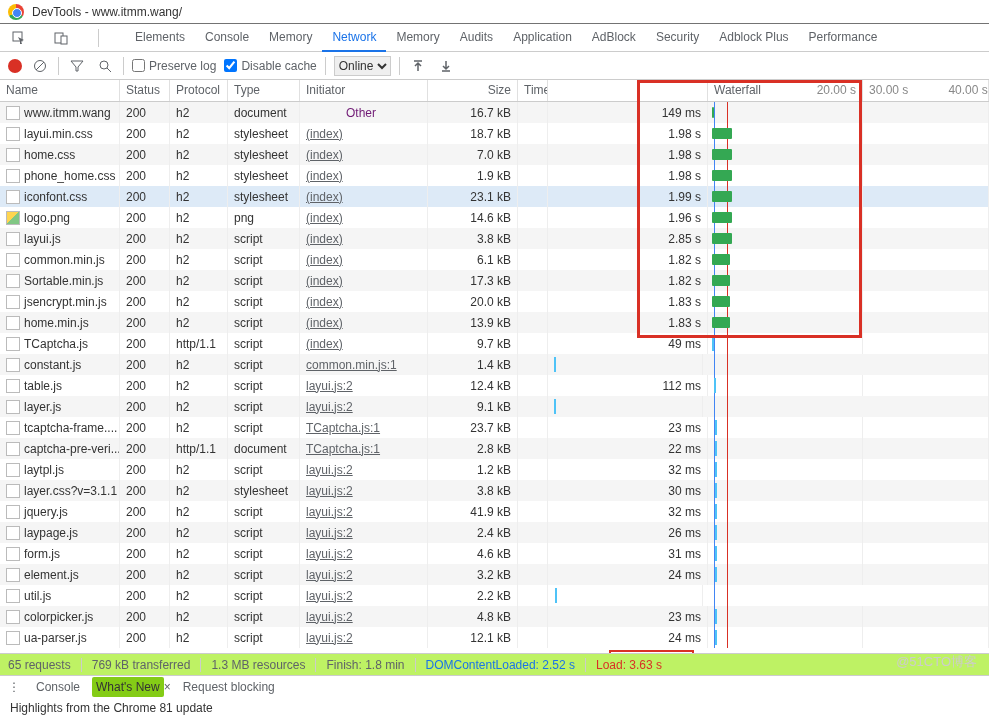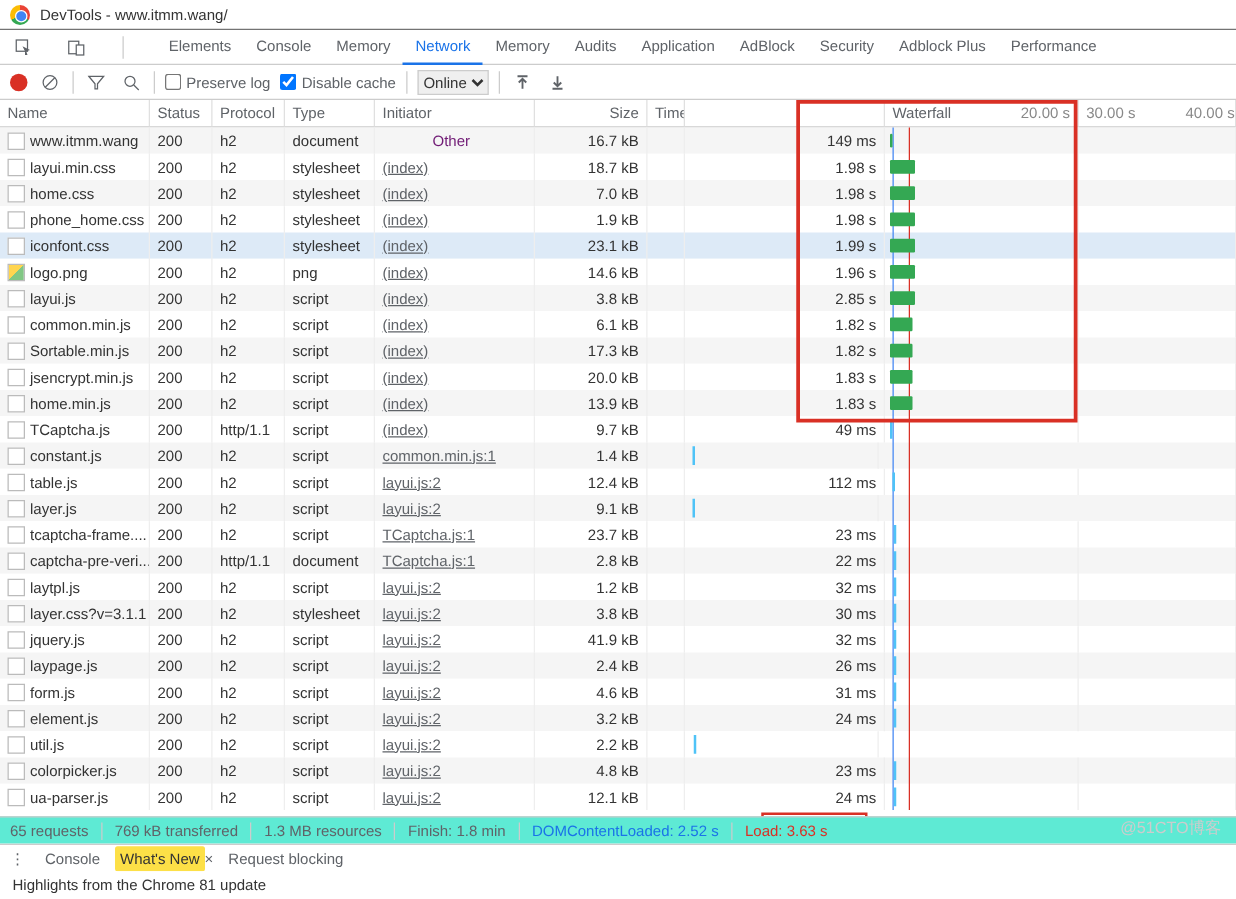--- a/index.html
+++ b/index.html
@@ -33,28 +33,28 @@
 .file-icon{width:14px;height:14px;margin-right:4px;border:1px solid #bbb;background:#fff;flex-shrink:0;position:relative;}
 .file-icon.img{background:linear-gradient(135deg,#ffd54f 50%,#81c784 50%);}
 .initiator-link{color:#5f6368;text-decoration:underline;cursor:pointer;}
 .initiator-other{color:#701a75;margin-left:40px;}
 .wf-bar{position:absolute;top:5px;height:11px;background:#34a853;border-radius:1px;}
 .wf-tick{position:absolute;top:3px;width:2px;height:15px;background:#4fc3f7;}
 .hi-box1{position:absolute;border:3px solid #d93025;pointer-events:none;}
 .hi-box2{position:absolute;border:2px solid #d93025;pointer-events:none;}
 .vline-blue{position:absolute;top:0;bottom:0;width:1px;background:#4285f4;}
 .vline-red{position:absolute;top:0;bottom:0;width:1px;background:#d93025;}
-.statusbar{position:absolute;left:0;right:0;height:22px;border-top:1px solid #ccc;display:flex;align-items:center;padding:0 8px;gap:4px;color:#5f6368;bottom:44px;background:#5eead4;}
+.statusbar{position:absolute;left:0;right:0;height:22px;border-top:1px solid #ccc;display:flex;align-items:center;padding:0 8px;gap:4px;color:#5f6368;bottom:44px;background:#bef264;}
 .statusbar .sep{width:1px;height:14px;background:#ccc;margin:0 6px;}
 .statusbar .dcl{color:#1a73e8;}
 .statusbar .load{color:#d93025;}
 .drawer-tabs{position:absolute;left:0;right:0;bottom:22px;height:22px;display:flex;align-items:center;border-top:1px solid #ccc;padding:0 8px;gap:12px;background:#fff;}
 .drawer-tabs .dots{color:#5f6368;cursor:pointer;}
 .drawer-tabs .dtab{color:#5f6368;padding:3px 4px;cursor:pointer;}
-.drawer-tabs .dtab.active{background:#fde047;border-radius:2px;color:#333;}
+.drawer-tabs .dtab.active{background:#84cc16;border-radius:2px;color:#333;}
 .drawer-tabs .close-x{color:#5f6368;cursor:pointer;margin-left:-8px;}
 .footer{position:absolute;left:0;right:0;bottom:0;height:22px;display:flex;align-items:center;padding:0 10px;color:#333;background:#fff;}
 .watermark{position:absolute;right:12px;bottom:48px;color:#ccc;font-size:13px;}
 svg{display:block;}
 </style>
 </head>
 <body>
 
 <div class="titlebar">
   <span class="chrome-icon"></span>

